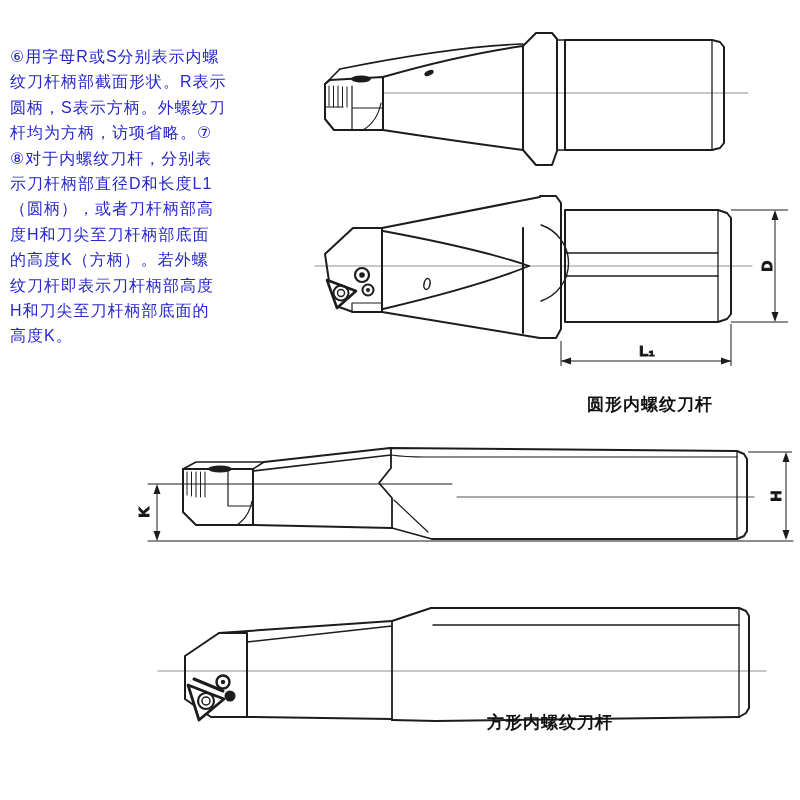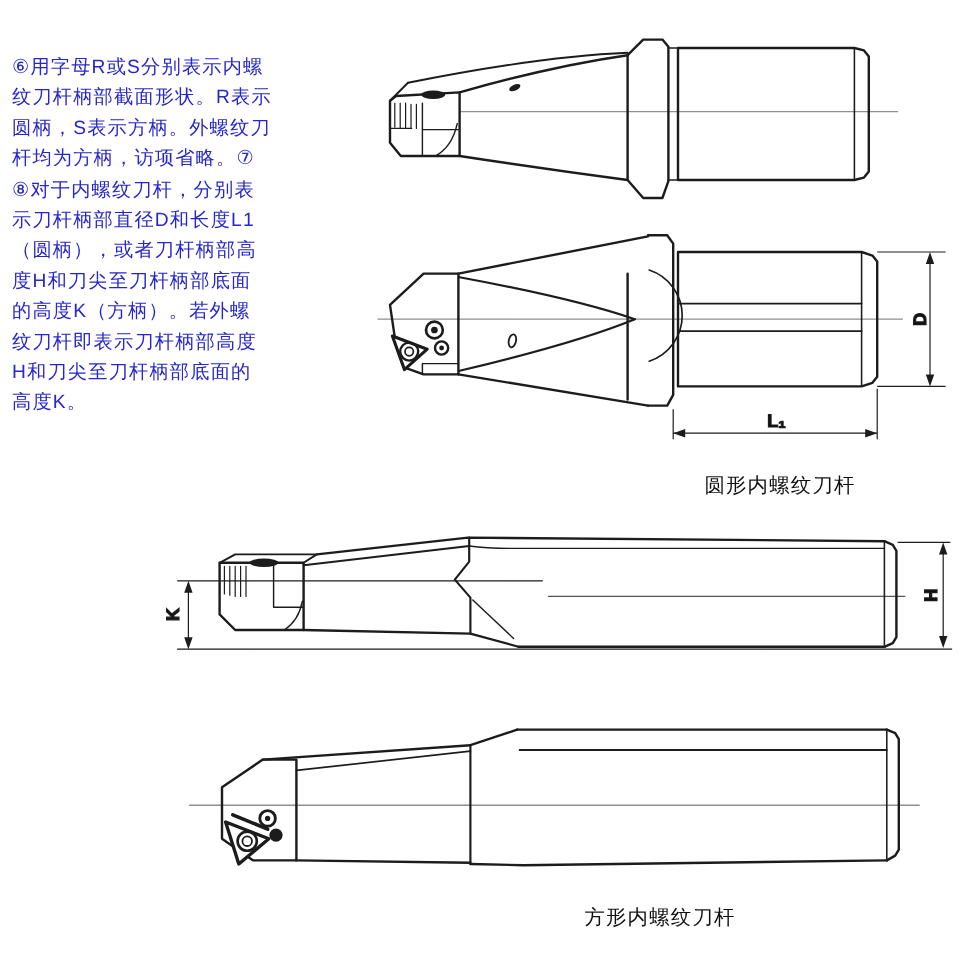--- a/index.html
+++ b/index.html
@@ -8,24 +8,24 @@
     font-family:"Liberation Sans","DejaVu Sans",sans-serif;
     overflow:hidden;
   }
   .notes{
     position:absolute;left:10px;top:44px;width:340px;
     font-size:16px;line-height:25.4px;letter-spacing:1px;
     color:#2626cb;white-space:pre;font-weight:500;
   }
   .caption{
     position:absolute;width:200px;text-align:center;
-    font-size:17px;font-weight:normal;color:#111111;letter-spacing:1px;
+    font-size:17px;font-weight:bold;color:#111111;letter-spacing:1px;
   }
   #caption-round{left:550px;top:393px;}
-  #caption-square{left:450px;top:753px;}
+  #caption-square{left:450px;top:711px;}
   svg{position:absolute;left:0;top:0;}
   svg text{font-family:"Liberation Sans","DejaVu Sans",sans-serif;font-weight:bold;font-size:15px;fill:#111;}
 </style>
 </head>
 <body>
 
 <div class="notes">⑥用字母R或S分别表示内螺
 纹刀杆柄部截面形状。R表示
 圆柄，S表示方柄。外螺纹刀
 杆均为方柄，访项省略。⑦

